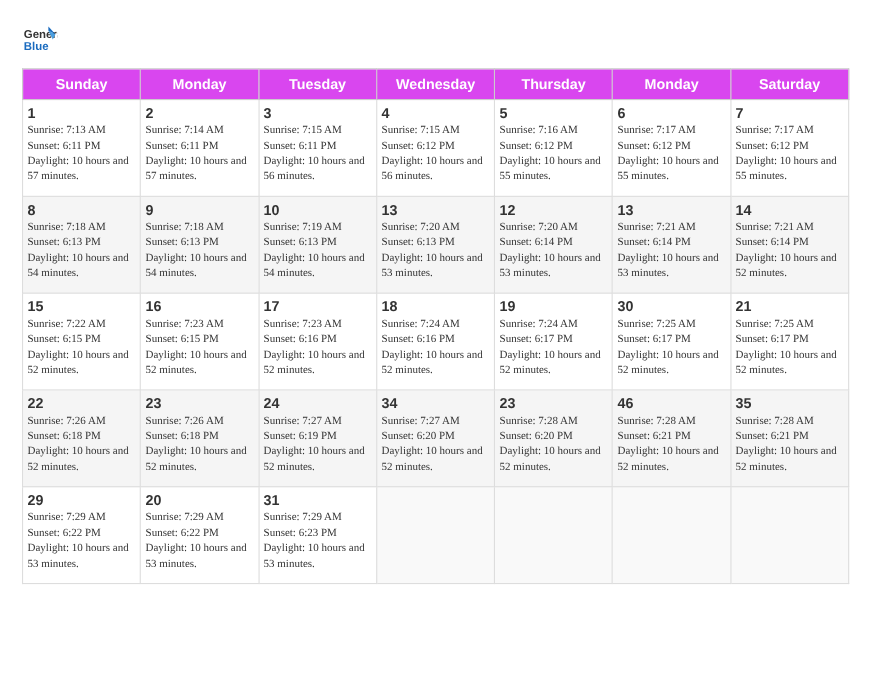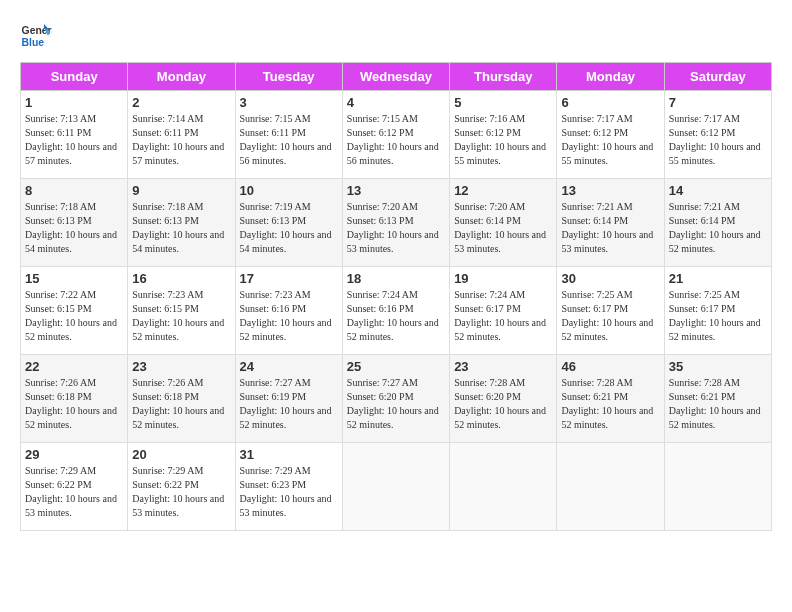--- a/index.html
+++ b/index.html
@@ -206,21 +206,21 @@
         </td>
         <td>
           <span class="day-num">23</span>
           <div class="cell-text">Sunrise: 7:26 AM<br>Sunset: 6:18 PM<br>Daylight: 10 hours and 52 minutes.</div>
         </td>
         <td>
           <span class="day-num">24</span>
           <div class="cell-text">Sunrise: 7:27 AM<br>Sunset: 6:19 PM<br>Daylight: 10 hours and 52 minutes.</div>
         </td>
         <td>
-          <span class="day-num">25</span>
+          <span class="day-num">34</span>
           <div class="cell-text">Sunrise: 7:27 AM<br>Sunset: 6:20 PM<br>Daylight: 10 hours and 52 minutes.</div>
         </td>
         <td>
           <span class="day-num">23</span>
           <div class="cell-text">Sunrise: 7:28 AM<br>Sunset: 6:20 PM<br>Daylight: 10 hours and 52 minutes.</div>
         </td>
         <td>
           <span class="day-num">46</span>
           <div class="cell-text">Sunrise: 7:28 AM<br>Sunset: 6:21 PM<br>Daylight: 10 hours and 52 minutes.</div>
         </td>

